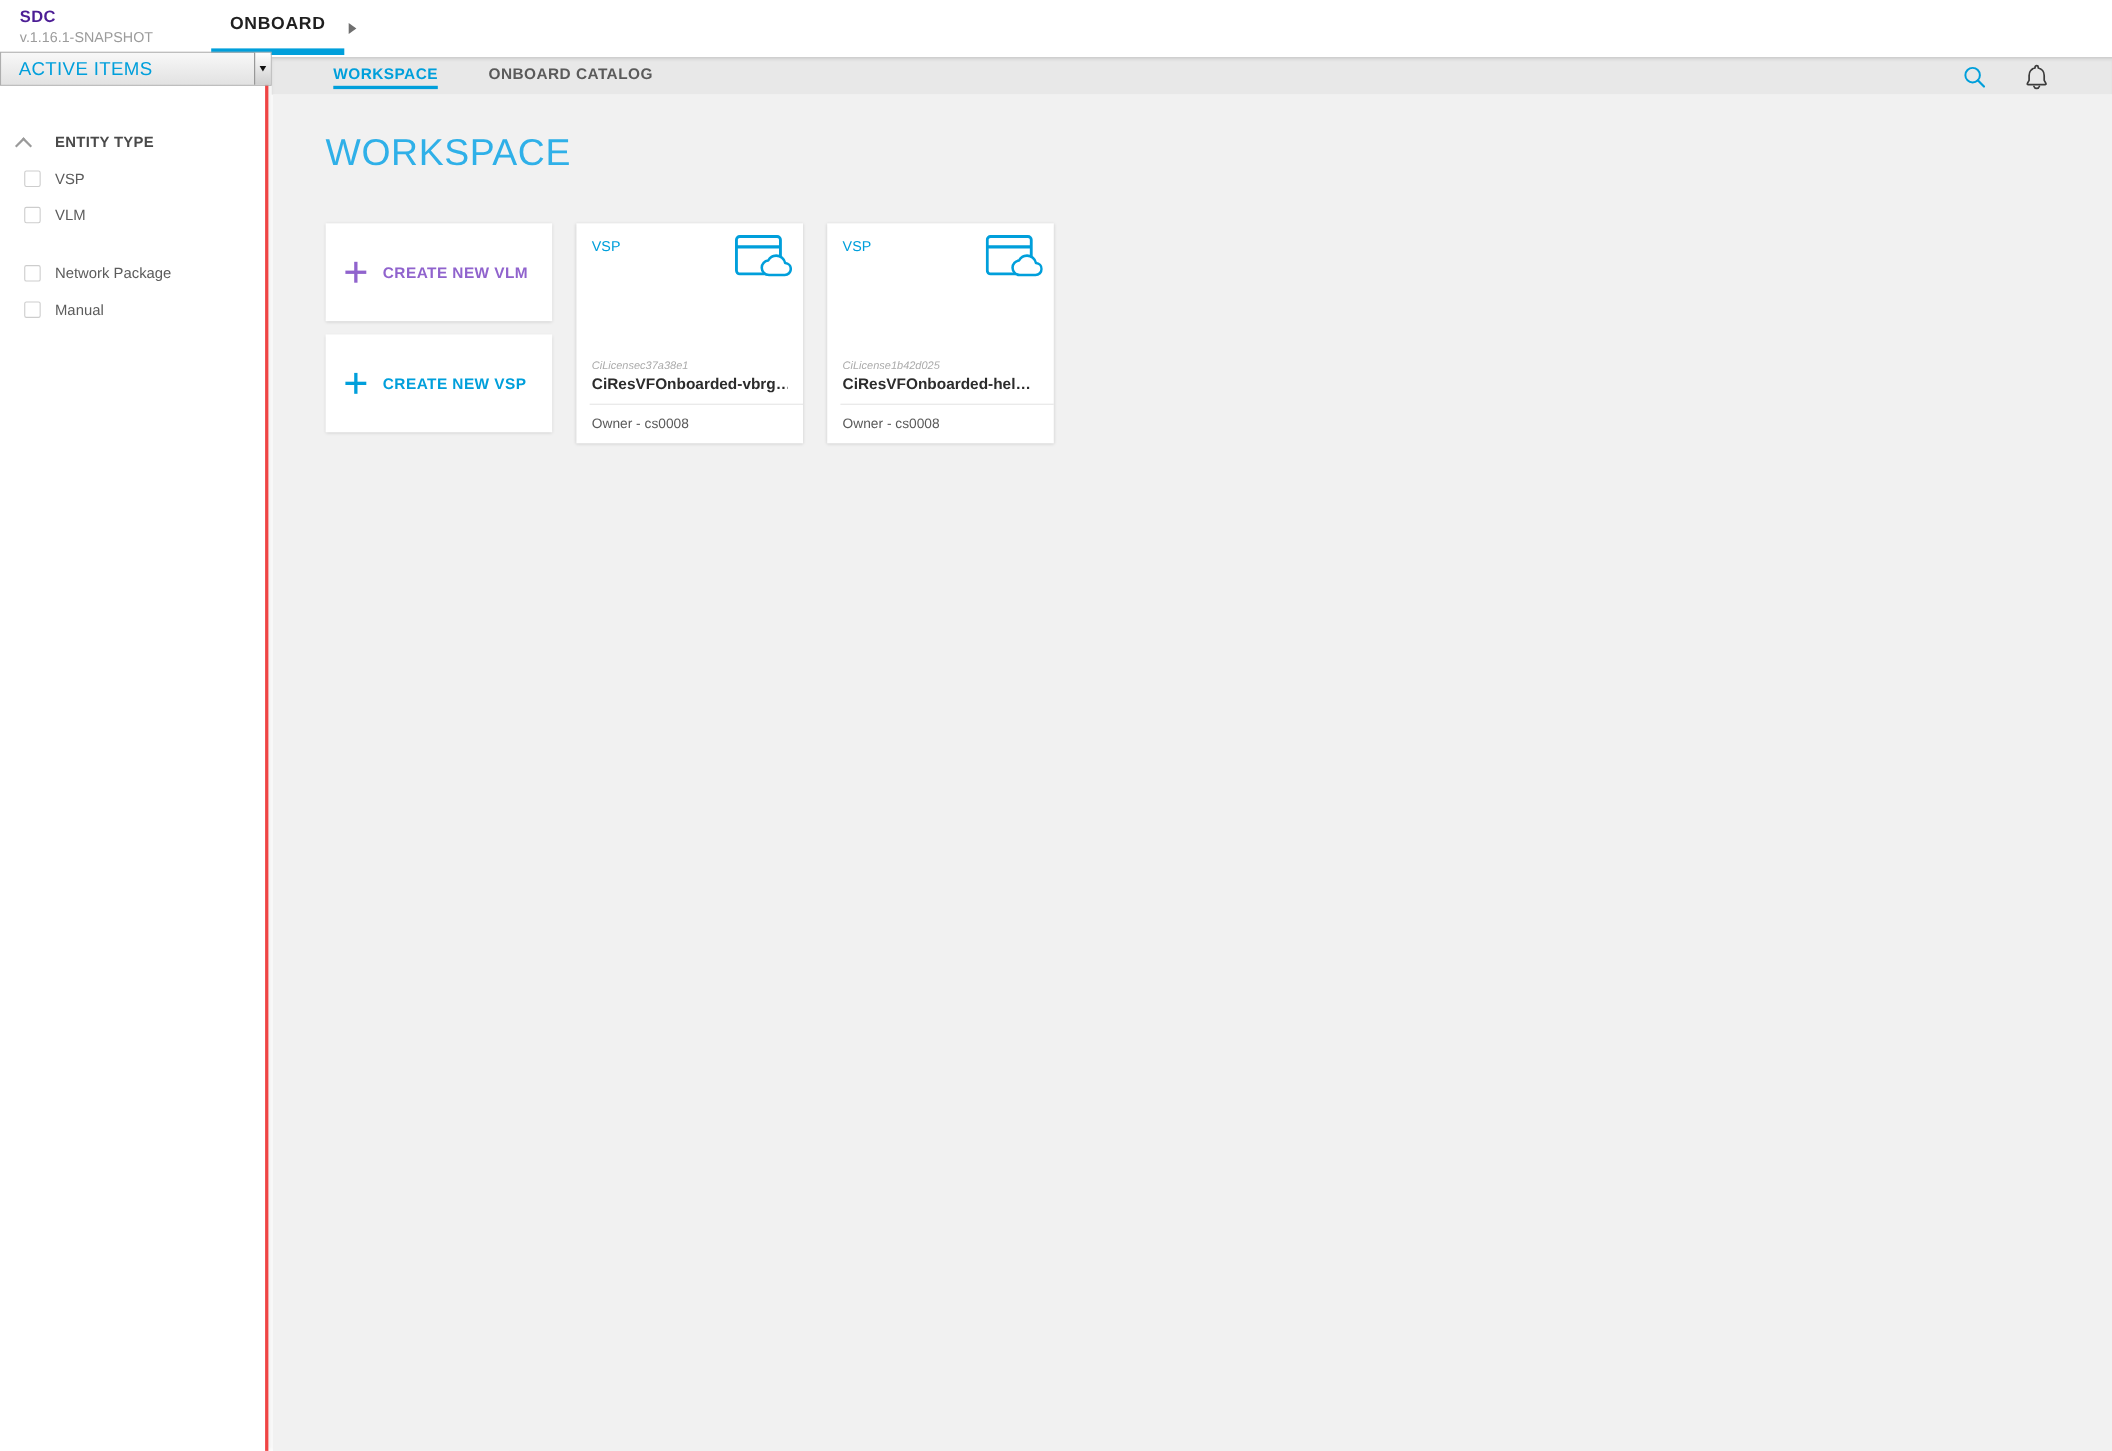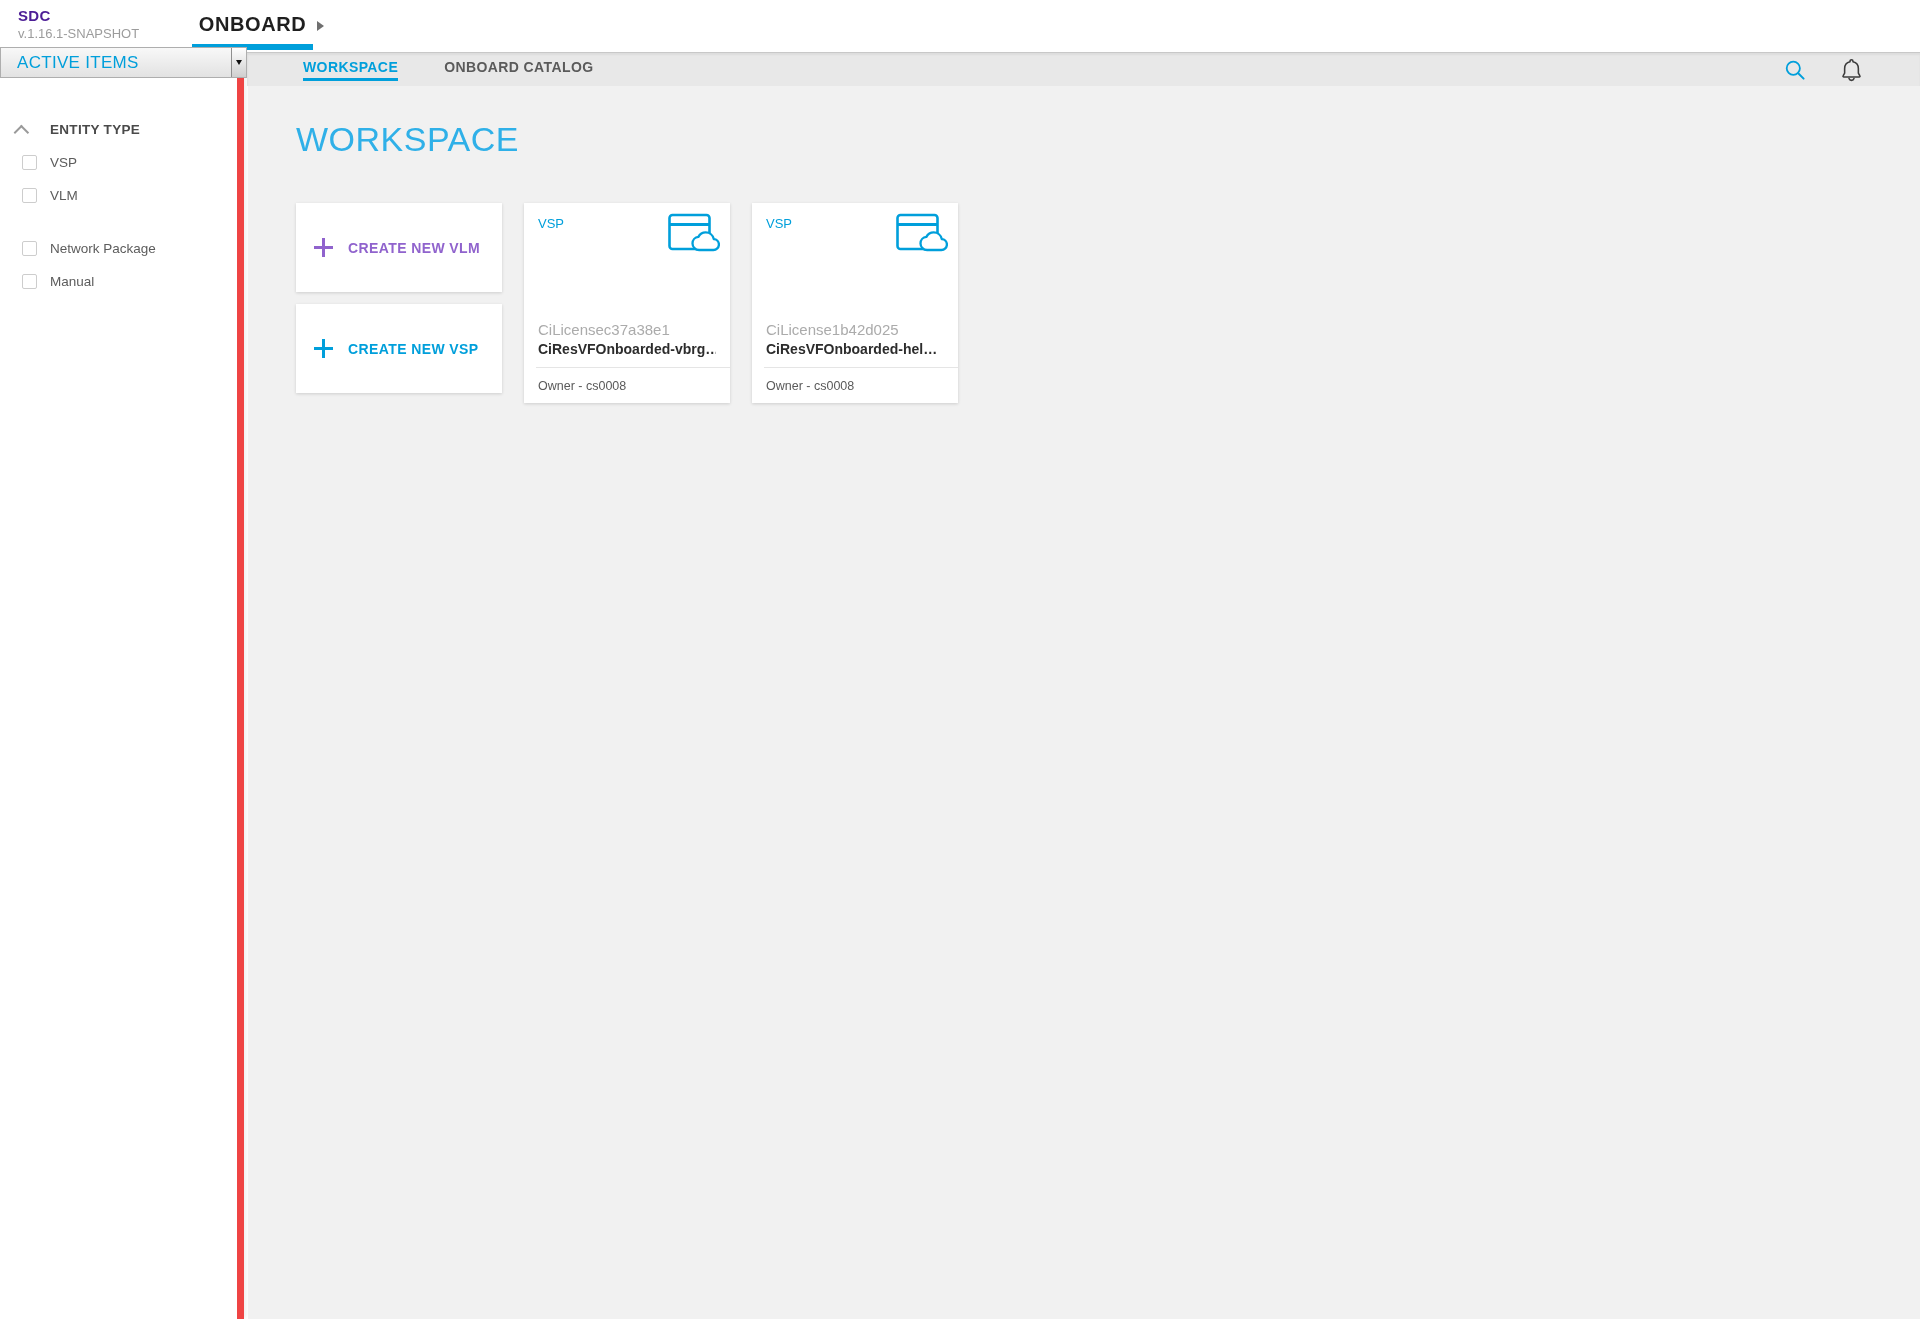--- a/index.html
+++ b/index.html
@@ -5,21 +5,21 @@
   * { margin:0; padding:0; box-sizing:border-box; }
   html,body { width:1920px; height:1319px; overflow:hidden;
     font-family:"Liberation Sans","DejaVu Sans",sans-serif; background:#fff; }
 
   
   .header { position:absolute; left:0; top:0; width:1920px; height:52px; background:#fff; }
   .logo { position:absolute; left:18px; top:7px; line-height:1.25; }
   .logo-title { color:#4c1d95; font-size:15px; font-weight:700; letter-spacing:.3px; }
   .logo-version { color:#9c9c9c; font-size:13px; }
   .nav-tab { position:absolute; left:192px; top:0; width:121px; height:52px; cursor:pointer; }
-  .nav-tab-label { display:block; text-align:center; padding-top:13px; font-size:20px;
+  .nav-tab-label { display:block; text-align:center; padding-top:13px; font-size:16px;
     font-weight:700; color:#1f1f1f; letter-spacing:.6px; }
   .nav-tab-underline { position:absolute; left:0; right:0; bottom:2px; height:6px; background:#009fdb; }
   .nav-caret { position:absolute; left:317px; top:21px; width:0; height:0;
     border-top:5px solid transparent; border-bottom:5px solid transparent; border-left:7px solid #6f6f6f; }
 
   
   .active-select { position:absolute; left:0; top:47px; width:247px; height:31px;
     border:1px solid #aeaeae; background:linear-gradient(#f8f8f8,#e2e2e2);
     display:flex; align-items:center; cursor:pointer; z-index:5; }
   .active-select-label { flex:1; padding-left:16px; color:#009fdb; font-size:17px;
@@ -36,21 +36,21 @@
   .toolbar-tabs { display:flex; gap:46px; margin-left:56px; }
   .tb-tab { display:flex; align-items:center; font-size:14px; font-weight:700;
     letter-spacing:.4px; color:#5a5a5a; border-bottom:3px solid transparent;
     margin:3px 0 5px; cursor:pointer; }
   .tb-tab.active { color:#009fdb; border-bottom-color:#009fdb; }
   .toolbar-icons { margin-left:auto; margin-right:56px; display:flex; align-items:center; gap:30px; }
   .icon-btn { width:26px; height:26px; display:flex; align-items:center; justify-content:center; cursor:pointer; }
 
   
   .sidebar { position:absolute; left:0; top:52px; bottom:0; width:244px; background:#fff;
-    border-right:7px solid #ef4444; box-shadow:3px 0 4px -1px rgba(0,0,0,.07); }
+    border-right:3px solid #ef4444; box-shadow:3px 0 4px -1px rgba(0,0,0,.07); }
   .filters { padding-top:62px; }
   .f-section { margin-bottom:20px; }
   .f-title-row { display:flex; align-items:center; padding:6px 0; }
   .chev { width:11px; height:11px; border-left:2px solid #9a9a9a; border-top:2px solid #9a9a9a;
     transform:rotate(45deg) translateY(3px); margin-left:18px; flex:0 0 11px; cursor:pointer; }
   .f-title { margin-left:21px; font-size:13.5px; font-weight:700; color:#4a4a4a;
     letter-spacing:.3px; max-width:130px; line-height:1.5; }
   .f-option { display:flex; align-items:center; padding:9px 0; cursor:pointer; }
   .cb { width:15px; height:15px; border:1px solid #cdcdcd; border-radius:2px;
     background:#fff; margin-left:22px; flex:0 0 15px; }
@@ -68,22 +68,22 @@
   .plus { position:relative; width:19px; height:19px; flex:0 0 19px; }
   .plus::before { content:""; position:absolute; left:8px; top:0; width:3px; height:19px; background:currentColor; }
   .plus::after  { content:""; position:absolute; left:0; top:8px; width:19px; height:3px; background:currentColor; }
   .create-label { font-size:14px; font-weight:700; letter-spacing:.4px; }
 
   .vsp-card { width:206px; height:200px; background:#fff; box-shadow:0 1px 3px rgba(0,0,0,.15);
     display:flex; flex-direction:column; cursor:pointer; }
   .card-head { display:flex; justify-content:space-between; align-items:flex-start; padding:10px 10px 0 14px; }
   .card-type { font-size:13px; color:#009fdb; padding-top:3px; }
   .card-info { margin-top:auto; padding:0 14px 9px; }
-  .card-vendor { font-size:15px; color:#ababab; line-height:1.4;
-    white-space:nowrap; overflow:hidden; }
+  .card-vendor { font-size:10px; color:#ababab; line-height:1.4;
+    white-space:nowrap; overflow:hidden;font-style:italic; }
   .card-name { font-size:14px; font-weight:700; color:#2c2c2c; line-height:1.3;
     white-space:nowrap; overflow:hidden; }
   .card-footer { border-top:1px solid #e5e5e5; margin-left:12px; padding:8px 2px 9px; }
   .card-owner { font-size:12.5px; color:#5a5a5a; }
 </style>
 </head>
 <body>
 
 <div class="header">
   <div class="logo">

